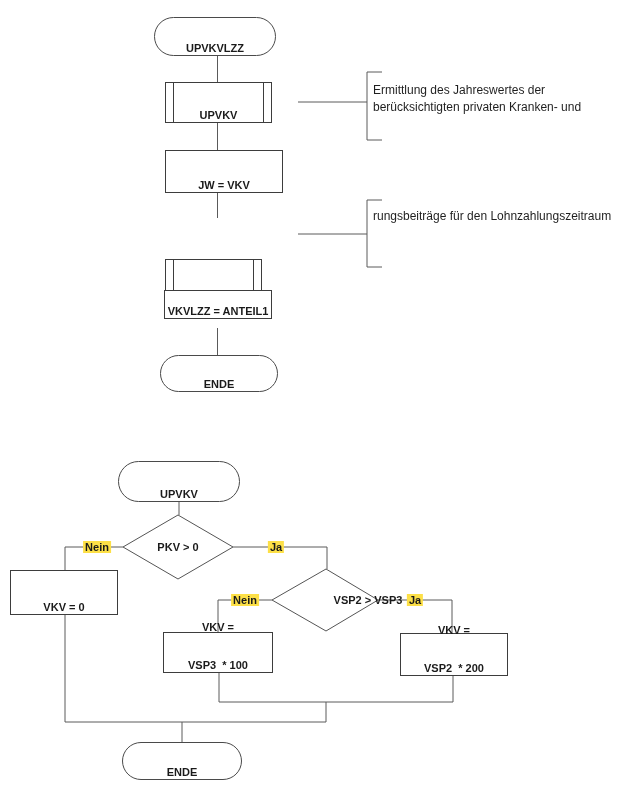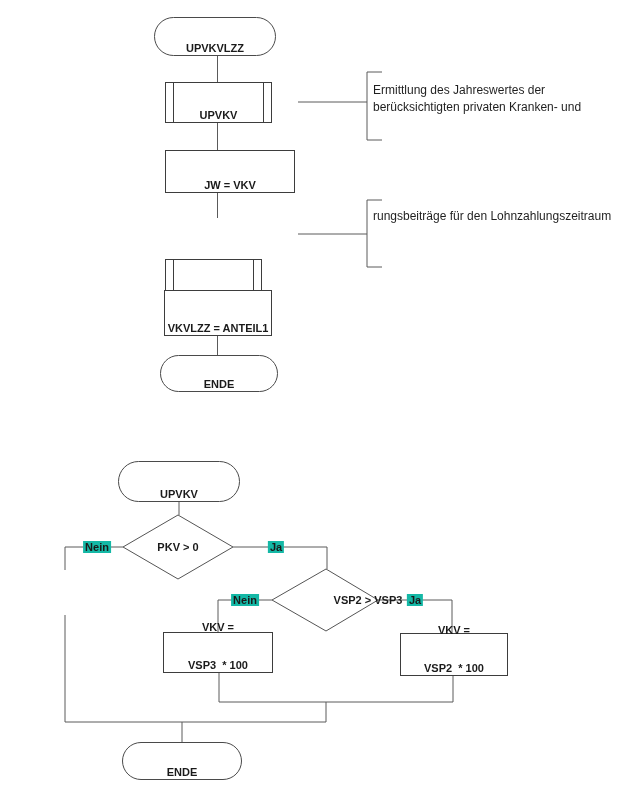--- a/index.html
+++ b/index.html
@@ -20,21 +20,21 @@
     position:absolute; left:7px; right:7px; top:0; bottom:0;
     border-left:1px solid #3d3d3d; border-right:1px solid #3d3d3d; pointer-events:none;
   }
   .pre-label { position:relative; }
   .diamond-label {
     position:absolute; transform:translate(-50%,-50%); z-index:3;
     font-size:11px; font-weight:bold; white-space:nowrap;
   }
   .edge-label {
     position:absolute; transform:translate(-50%,-50%); z-index:3;
-    font-size:11px; font-weight:bold; background:#14b8a6; padding:0 2px; white-space:nowrap;
+    font-size:11px; font-weight:bold; background:#fde047; padding:0 2px; white-space:nowrap;
   }
   .annotation {
     position:absolute; font-size:12px; font-weight:normal; line-height:16.5px;
     white-space:nowrap; z-index:2; color:#1f1f1f;
   }
   .pre-line { white-space:pre;margin-top:24px; }
 </style>
 </head>
 <body>
 
@@ -69,30 +69,30 @@
 
   <div class="node terminator" style="left:154px; top:17px; width:122px; height:39px; border-radius:19.5px;">
     <span>UPVKVLZZ</span>
   </div>
 
   <div class="node predefined" style="left:165px; top:82px; width:107px; height:41px;">
     <span class="pre-bars"></span>
     <span class="pre-label">UPVKV</span>
   </div>
 
-  <div class="node process" style="left:165px; top:150px; width:130px; height:43px;">
+  <div class="node process" style="left:165px; top:150px; width:118px; height:43px;">
     <span>JW = VKV</span>
   </div>
 
   <div class="node predefined" style="left:165px; top:218px; width:97px; height:44px;">
     <span class="pre-bars"></span>
     <span class="pre-label">UPANTEIL</span>
   </div>
 
-  <div class="node process" style="left:164px; top:290px; width:108px; height:46px;">
+  <div class="node process" style="left:164px; top:290px; width:108px; height:29px;">
     <span>VKVLZZ = ANTEIL1</span>
   </div>
 
   <div class="node terminator" style="left:160px; top:355px; width:118px; height:37px; border-radius:18.5px;">
     <span>ENDE</span>
   </div>
 
   <div class="annotation" style="left:373px; top:82px;">
     <div>Ermittlung des Jahreswertes der</div>
     <div>berücksichtigten privaten Kranken- und</div>
@@ -104,33 +104,36 @@
 
   <div class="node terminator" style="left:118px; top:461px; width:122px; height:41px; border-radius:20.5px;">
     <span>UPVKV</span>
   </div>
 
   <div class="diamond-label" style="left:178px; top:547px;">PKV &gt; 0</div>
 
   <span class="edge-label" style="left:97px; top:547px;">Nein</span>
   <span class="edge-label" style="left:276px; top:547px;">Ja</span>
 
+  <div class="node process" style="left:10px; top:570px; width:108px; height:45px;">
+    <span>VKV = 0</span>
+  </div>
 
   <div class="diamond-label" style="left:325px; top:600px;margin-left:43px;">VSP2 &gt; VSP3</div>
 
   <span class="edge-label" style="left:245px; top:600px;">Nein</span>
   <span class="edge-label" style="left:415px; top:600px;">Ja</span>
 
   <div class="node process" style="left:163px; top:632px; width:110px; height:41px;">
     <div class="pre-line">VKV =</div>
     <div class="pre-line">VSP3  * 100</div>
   </div>
 
   <div class="node process" style="left:400px; top:633px; width:108px; height:43px;">
     <div class="pre-line">VKV =</div>
-    <div class="pre-line">VSP2  * 100</div>
+    <div class="pre-line">VSP2  * 200</div>
   </div>
 
   <div class="node terminator" style="left:122px; top:742px; width:120px; height:38px; border-radius:19px;">
     <span>ENDE</span>
   </div>
 
 </div>
 
 </body></html>

